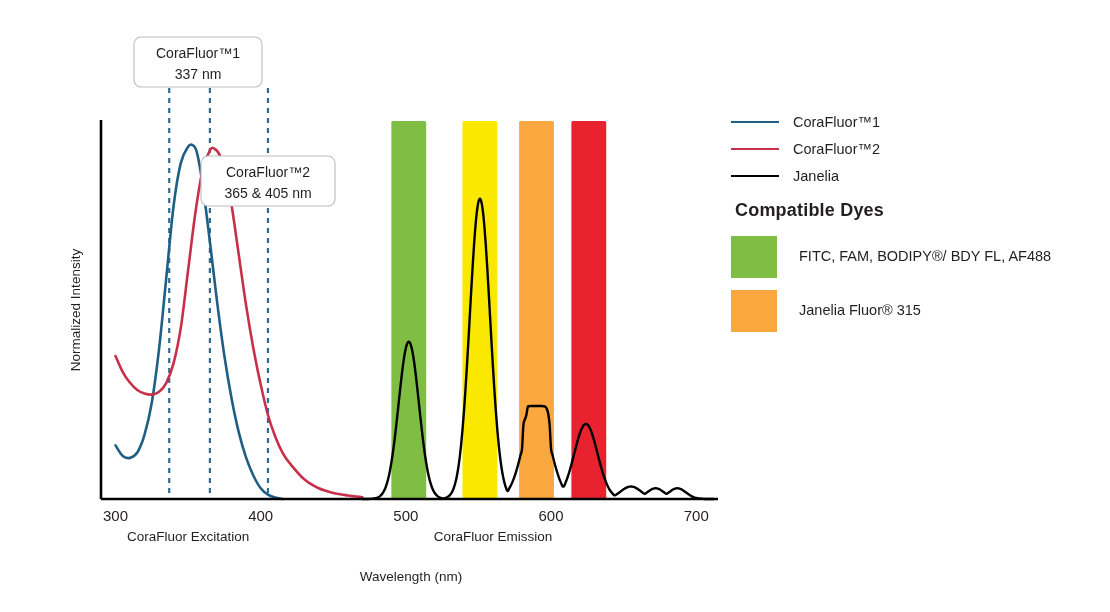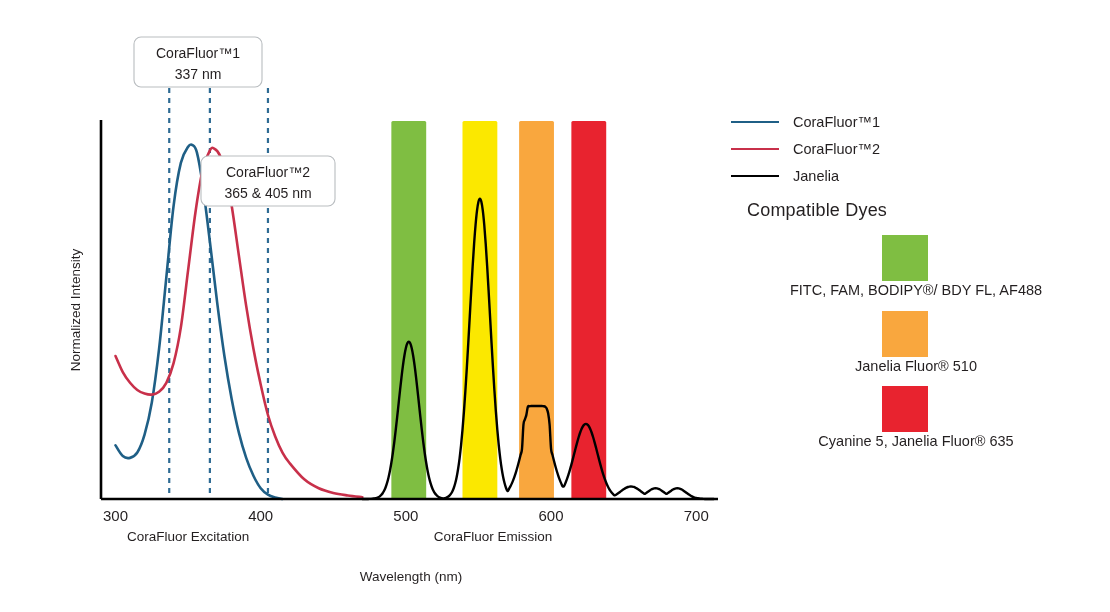--- a/index.html
+++ b/index.html
@@ -15,22 +15,22 @@
   .band-label{font-size:13.5px;fill:#231f20;}
   .callout-box{fill:#ffffff;stroke:#b9bdc0;stroke-width:1.1;}
   .callout-text{font-size:14px;fill:#231f20;text-anchor:middle;}
 
   .legend{position:absolute;left:731px;top:108px;width:360px;}
   .legend-row{display:flex;align-items:center;height:27px;}
   .legend-swatch{width:48px;height:0;border-top-width:2.4px;border-top-style:solid;margin-right:14px;flex:0 0 48px;}
   .legend-label{font-size:14.5px;color:#231f20;white-space:nowrap;}
 
   .dyes{position:absolute;left:731px;top:200px;width:370px;}
-  .dyes-title{font-size:18px;font-weight:normal;color:#231f20;margin:0 0 14px 16px;letter-spacing:.2px;}
-  .dye-row{display:flex;align-items:center;min-height:44px;margin-bottom:10px;flex-direction:column;}
+  .dyes-title{font-size:18px;font-weight:bold;color:#231f20;margin:0 0 14px 4px;letter-spacing:.2px;}
+  .dye-row{display:flex;align-items:center;min-height:44px;margin-bottom:10px;}
   .dye-swatch{width:46px;height:42px;margin-right:22px;flex:0 0 46px;}
   .dye-label{font-size:14.5px;line-height:1.35;color:#231f20;}
 </style>
 </head>
 <body>
 
 <div id="stage">
 
   <svg id="chart" width="1110" height="612">
     <g id="bands-layer">
@@ -100,25 +100,19 @@
       <span class="dye-swatch" style="background: rgb(127, 190, 66);"></span>
       <span class="dye-label">
         <span>FITC, FAM, BODIPY®/ BDY FL, AF488</span>
       </span>
     </div>
 
 
     <div class="dye-row">
       <span class="dye-swatch" style="background: rgb(249, 167, 62);"></span>
       <span class="dye-label">
-        <span>Janelia Fluor® 510</span>
+        <span>Janelia Fluor® 315</span>
       </span>
     </div>
 
-    <div class="dye-row">
-      <span class="dye-swatch" style="background: rgb(232, 35, 47);"></span>
-      <span class="dye-label">
-        <span>Cyanine 5, Janelia Fluor® 635</span>
-      </span>
-    </div>
   </div>
 
 </div>
 
 </body></html>

